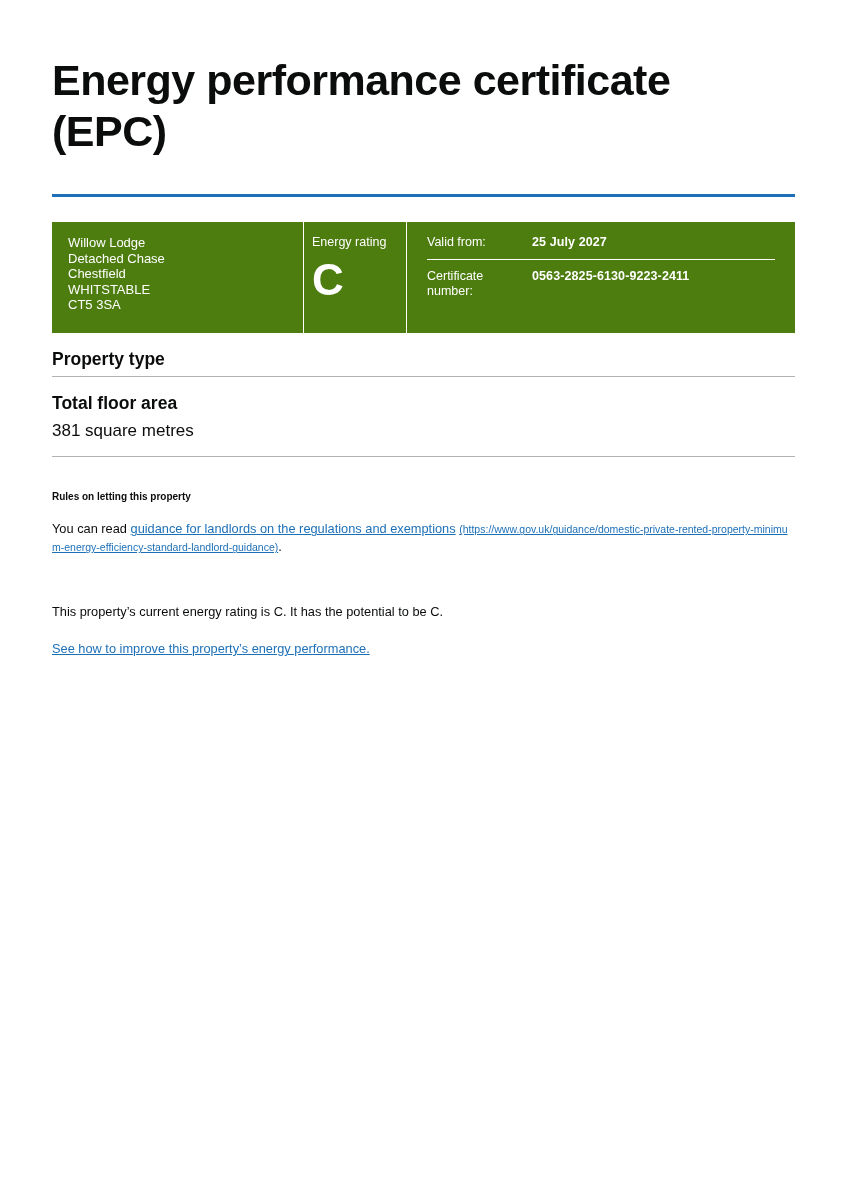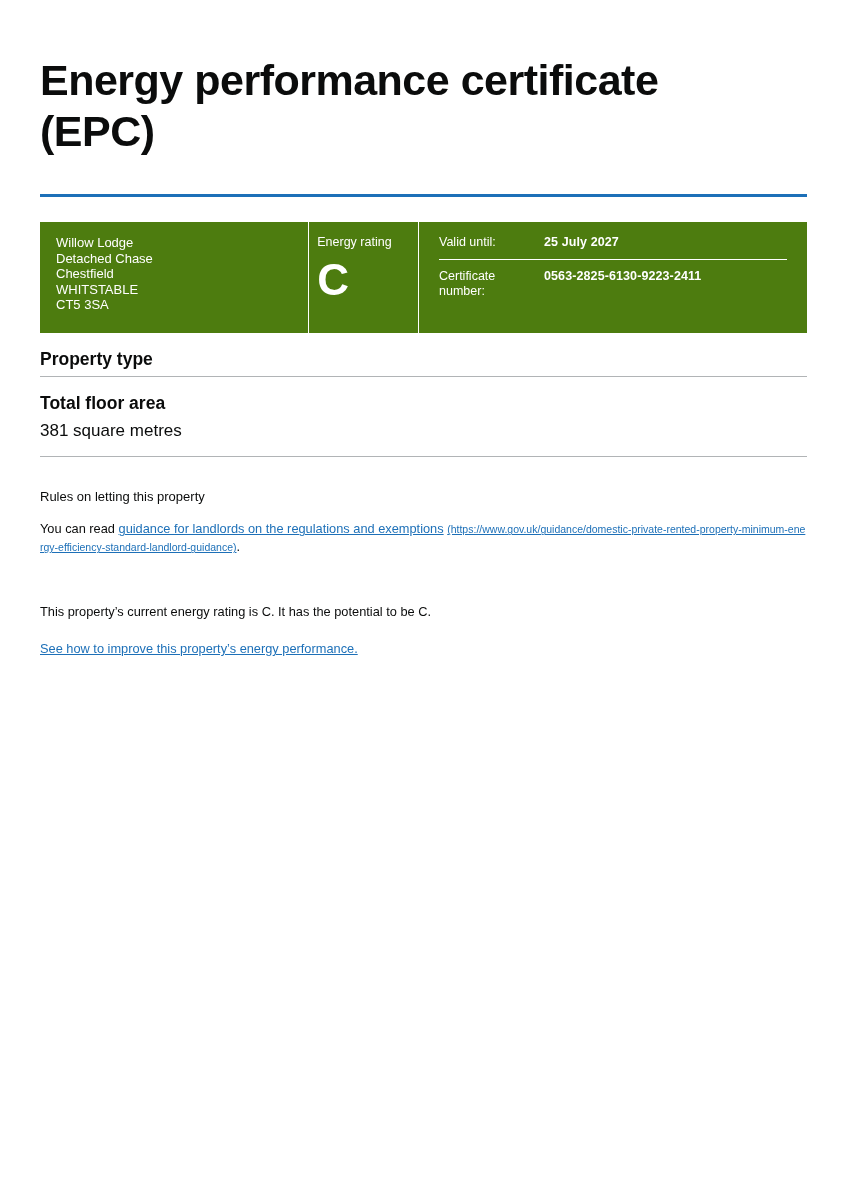--- a/index.html
+++ b/index.html
@@ -13,21 +13,21 @@
     font-family: "Liberation Sans", sans-serif;
     color: #0b0c0c;
     position: relative;
     overflow: hidden;
   }
   .page {
     position: relative;
     width: 847px;
     height: 888px;
     box-sizing: border-box;
-    padding: 0 40px;
+    padding: 0 52px;
   }
   .title {
     font-size: 43px;
     line-height: 1.18;
     font-weight: bold;
     letter-spacing: -0.5px;
     margin: 0;
     padding-top: 55px;
     color: #0b0c0c;
     max-width: 720px;
@@ -120,22 +120,22 @@
   .fact-rule {
     border: 0;
     border-top: 1px solid #b1b4b6;
     margin: 0;
   }
 
   .section {
     padding-top: 30px;
   }
   .section h3 {
-    font-size: 13px;
-    font-weight: normal;
+    font-size: 10px;
+    font-weight: bold;
     margin: 0 0 14px 0;
     line-height: 19px;
   }
   .section p {
     font-size: 12.8px;
     line-height: 17px;
     margin: 0 0 13px 0;
   }
   a.link {
     color: #1d70b8;
@@ -167,21 +167,21 @@
       <span class="line">CT5 3SA</span>
     </div>
 
     <div class="summary-rating">
       <span class="label">Energy rating</span>
       <span class="letter">C</span>
     </div>
 
     <div class="summary-meta">
       <div class="meta-row">
-        <span class="k">Valid until:</span>
+        <span class="k">Valid from:</span>
         <span class="v">25 July 2027</span>
       </div>
       <hr class="meta-divider">
       <div class="meta-row">
         <span class="k">Certificate number:</span>
         <span class="v">0563-2825-6130-9223-2411</span>
       </div>
     </div>
 
   </div>

